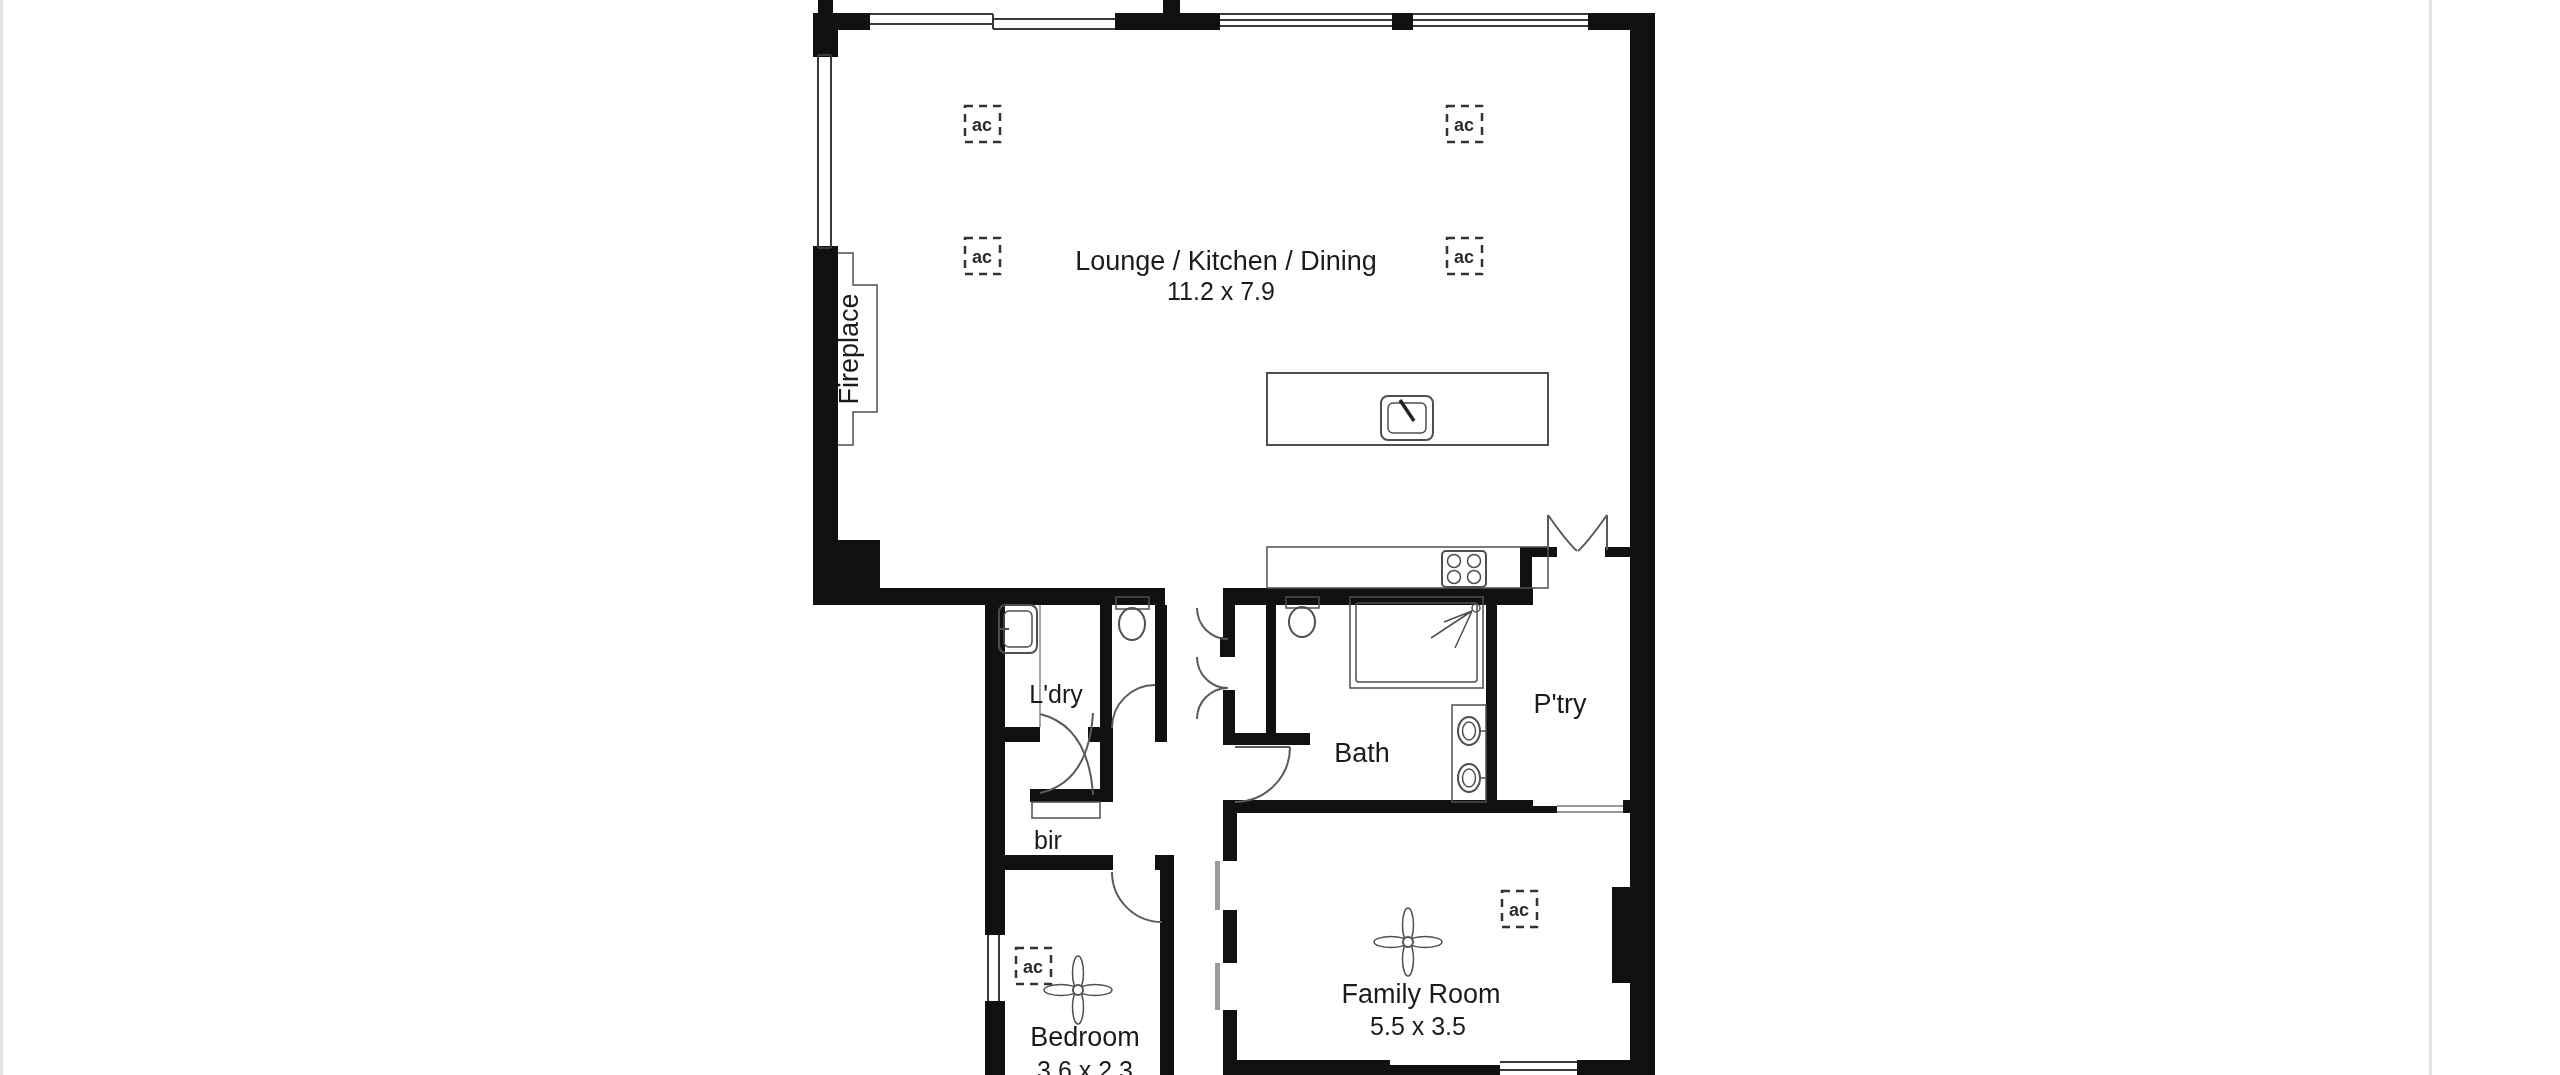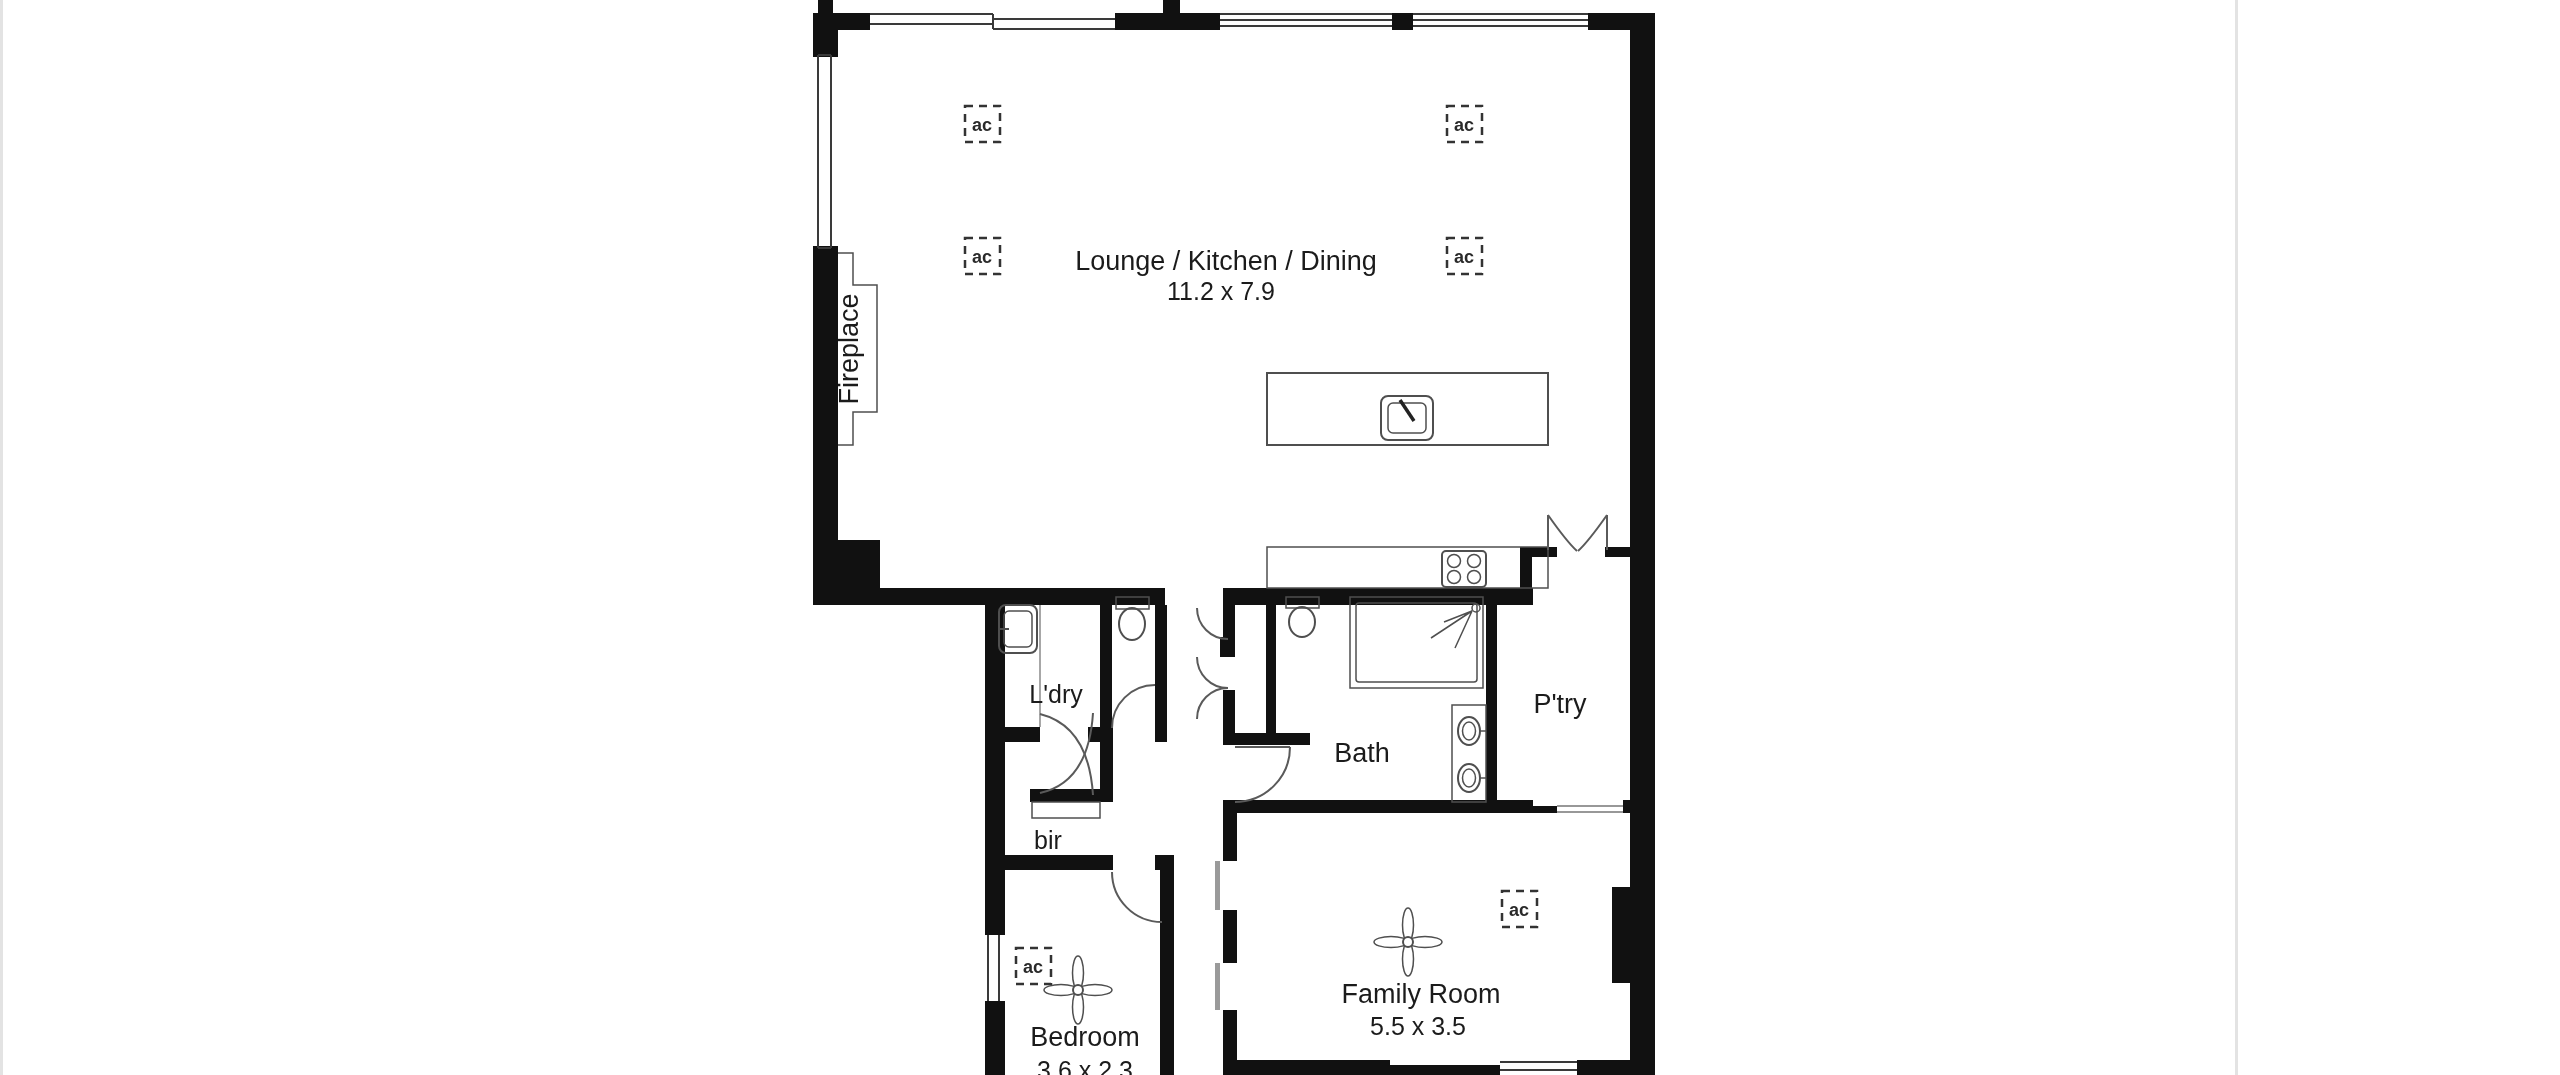--- a/index.html
+++ b/index.html
@@ -1,20 +1,20 @@
 <!DOCTYPE html>
 <html style="--wall: #111111; --win: #3a3a3a; --fix: #4f4f4f; --door: #5a5a5a; --text: #1b1b1b; --bg: #ffffff; --edge: #e3e3e3;"><head>
 <meta charset="utf-8">
 <style>
   :root{
     --wall:#111; --win:#3a3a3a; --fix:#4f4f4f; --door:#5a5a5a;
     --text:#1b1b1b; --bg:#fff; --edge:#e3e3e3;
   }
   html,body{margin:0;padding:0;background:var(--bg);}
-  .stage{position:relative;width:2238px;height:1075px;background:var(--bg);overflow:hidden;
+  .stage{position:relative;width:2432px;height:1075px;background:var(--bg);overflow:hidden;
          font-family:"Liberation Sans", sans-serif;}
   .edge{position:absolute;top:0;bottom:0;width:3px;background:var(--edge);}
   .edge.l{left:0}.edge.r{right:0}
   svg{display:block}
   .wall{fill:var(--wall);stroke:none}
   .win{stroke:var(--win);stroke-width:2;fill:none}
   .fix{fill:#fff;stroke:var(--fix);stroke-width:2}
   .fixn{fill:none;stroke:var(--fix);stroke-width:2}
   .thin{stroke-width:1.5}
   .door{fill:none;stroke:var(--door);stroke-width:2}

